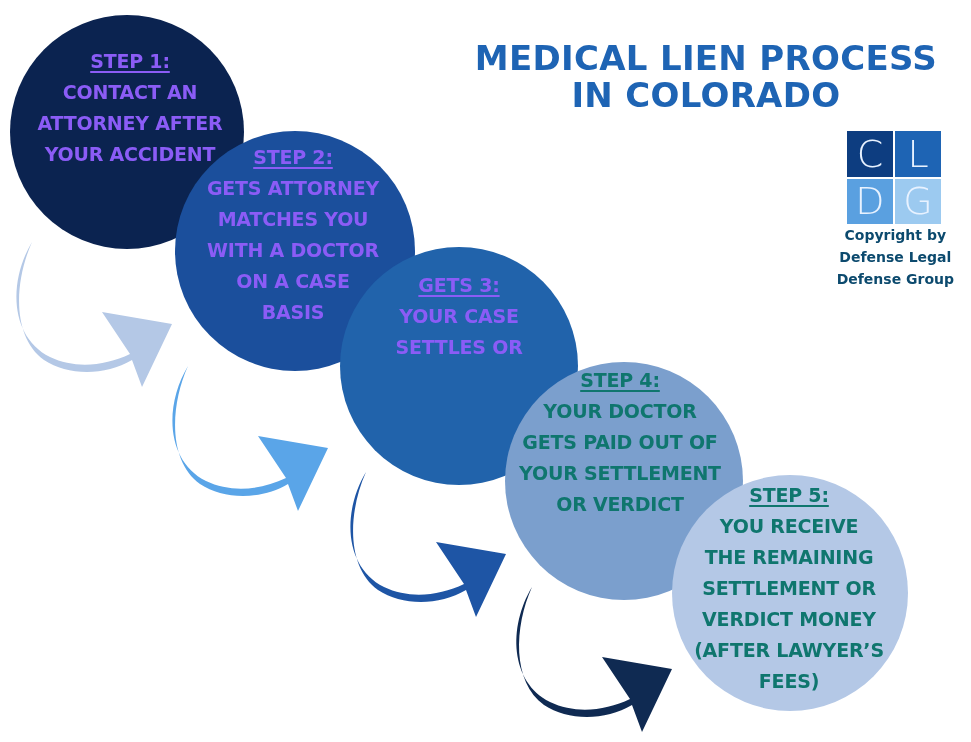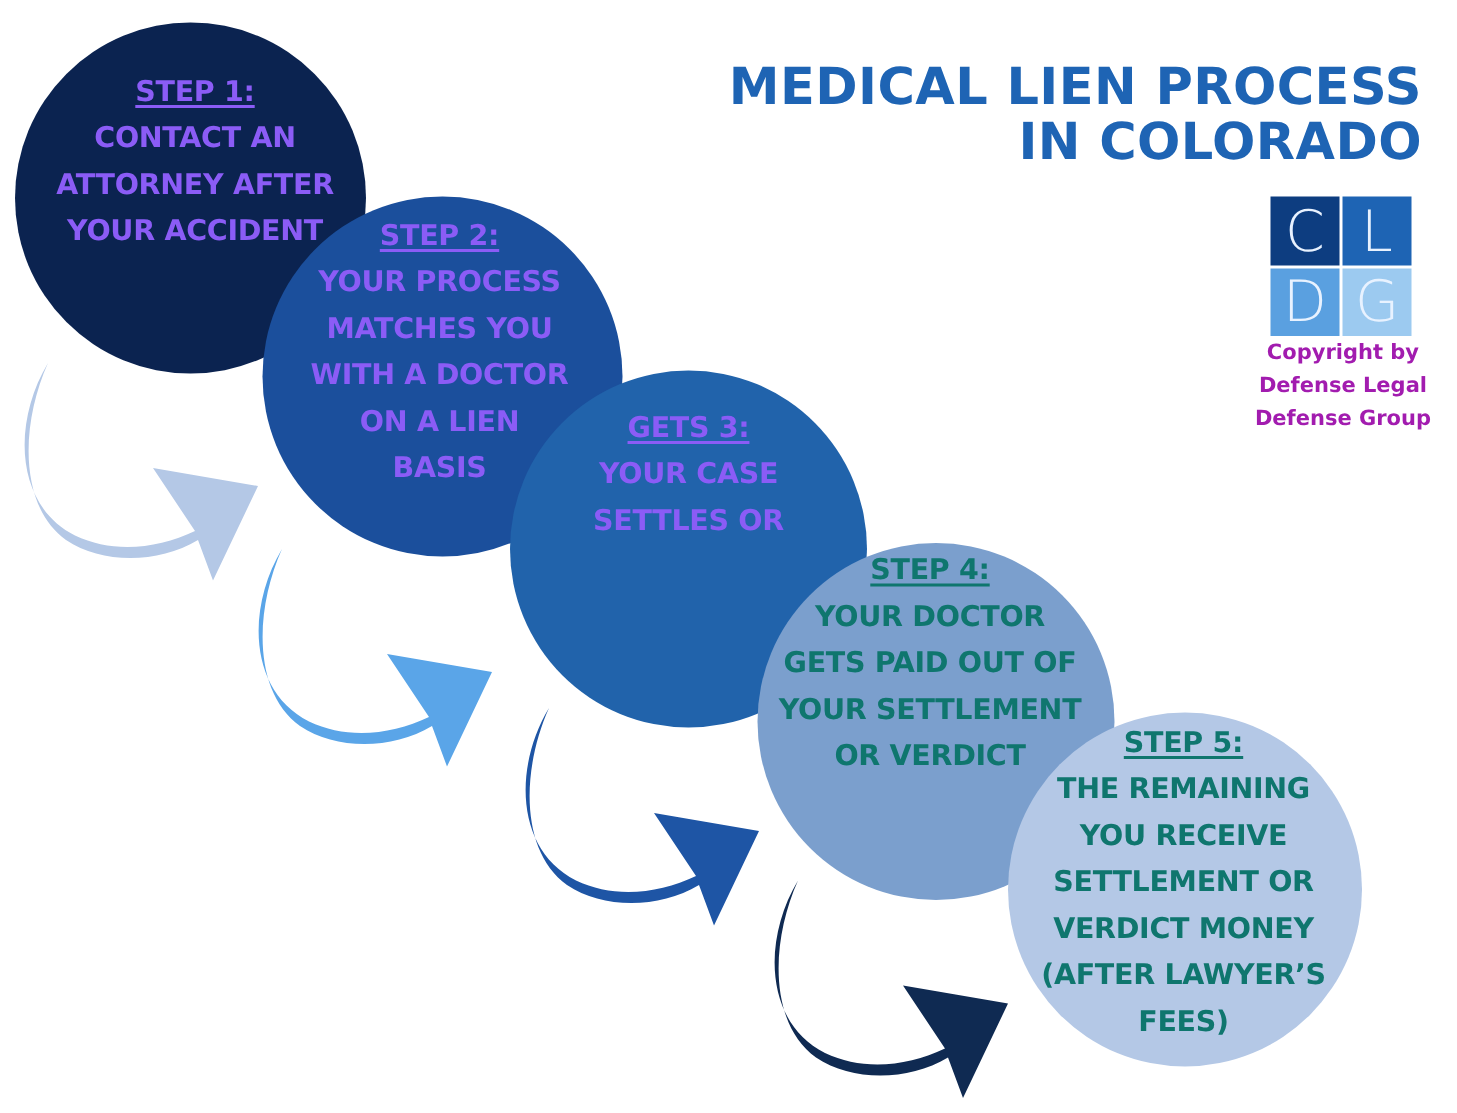--- a/index.html
+++ b/index.html
@@ -6,29 +6,29 @@
     body { width: 971px; height: 742px; position: relative; overflow: hidden;
            font-family: "DejaVu Sans", "Liberation Sans", sans-serif; }
     .arrows { position: absolute; left: 0; top: 0; width: 971px; height: 742px; }
     .circle { position: absolute; border-radius: 50%; }
     .step-text { position: absolute; text-align: center; font-weight: bold;
                  font-size: 19px; line-height: 31px; letter-spacing: -0.2px; white-space: nowrap; }
     .step-text .label { text-decoration: underline; text-underline-offset: 3px; text-decoration-thickness: 2px; display: block; }
     .step-text .line { display: block; }
     .light { color: #8b5cf6; }
     .dark { color: #0f766e; }
-    .title { position: absolute; right: 23px; top: 40px; text-align: right; color: #1e64b4;
+    .title { position: absolute; right: 34px; top: 40px; text-align: center; color: #1e64b4;
              font-family: "DejaVu Sans", sans-serif; font-weight: bold; font-size: 34px; line-height: 37px;
              letter-spacing: 0.3px; }
     .title span { display: block; }
     .logo { position: absolute; left: 847px; top: 131px; width: 94px; height: 93px;
             display: grid; grid-template-columns: 46px 46px; grid-template-rows: 45.5px 45.5px; gap: 2px; }
     .logo div { display: flex; align-items: center; justify-content: center; color: #e8f2ff;
                 font-family: "DejaVu Sans", sans-serif; font-weight: 200; font-size: 38px; }
-    .copyright { position: absolute; right: 17px; top: 224px; text-align: center; color: #a21caf;
+    .copyright { position: absolute; right: 17px; top: 224px; text-align: center; color: #0c4a6e;
                  font-weight: bold; font-size: 14px; line-height: 22px; font-family: "DejaVu Sans", sans-serif; }
     .copyright span { display: block; }
   </style>
 </head>
 <body>
 
 <svg class="arrows" viewBox="0 0 971 742" xmlns="http://www.w3.org/2000/svg">
   <defs>
 
     <g id="curved-arrow">
@@ -87,42 +87,42 @@
 
 <div class="step-text light" style="left:20px; top:46px; width:220px;">
   <span class="label">STEP 1:</span>
   <span class="line">CONTACT AN</span>
   <span class="line">ATTORNEY AFTER</span>
   <span class="line">YOUR ACCIDENT</span>
 </div>
 
 <div class="step-text light" style="left:183px; top:142px; width:220px;">
   <span class="label">STEP 2:</span>
-  <span class="line">YOUR PROCESS</span>
+  <span class="line">GETS ATTORNEY</span>
   <span class="line">MATCHES YOU</span>
   <span class="line">WITH A DOCTOR</span>
-  <span class="line">ON A LIEN</span>
+  <span class="line">ON A CASE</span>
   <span class="line">BASIS</span>
 </div>
 
 <div class="step-text light" style="left:349px; top:270px; width:220px;">
   <span class="label">GETS 3:</span>
   <span class="line">YOUR CASE</span>
   <span class="line">SETTLES OR</span>
 </div>
 
 <div class="step-text dark" style="left:510px; top:365px; width:220px;">
   <span class="label">STEP 4:</span>
   <span class="line">YOUR DOCTOR</span>
   <span class="line">GETS PAID OUT OF</span>
   <span class="line">YOUR SETTLEMENT</span>
   <span class="line">OR VERDICT</span>
 </div>
 
 <div class="step-text dark" style="left:679px; top:480px; width:220px;">
   <span class="label">STEP 5:</span>
+  <span class="line">YOU RECEIVE</span>
   <span class="line">THE REMAINING</span>
-  <span class="line">YOU RECEIVE</span>
   <span class="line">SETTLEMENT OR</span>
   <span class="line">VERDICT MONEY</span>
   <span class="line">(AFTER LAWYER’S</span>
   <span class="line">FEES)</span>
 </div>
 
 </body></html>

